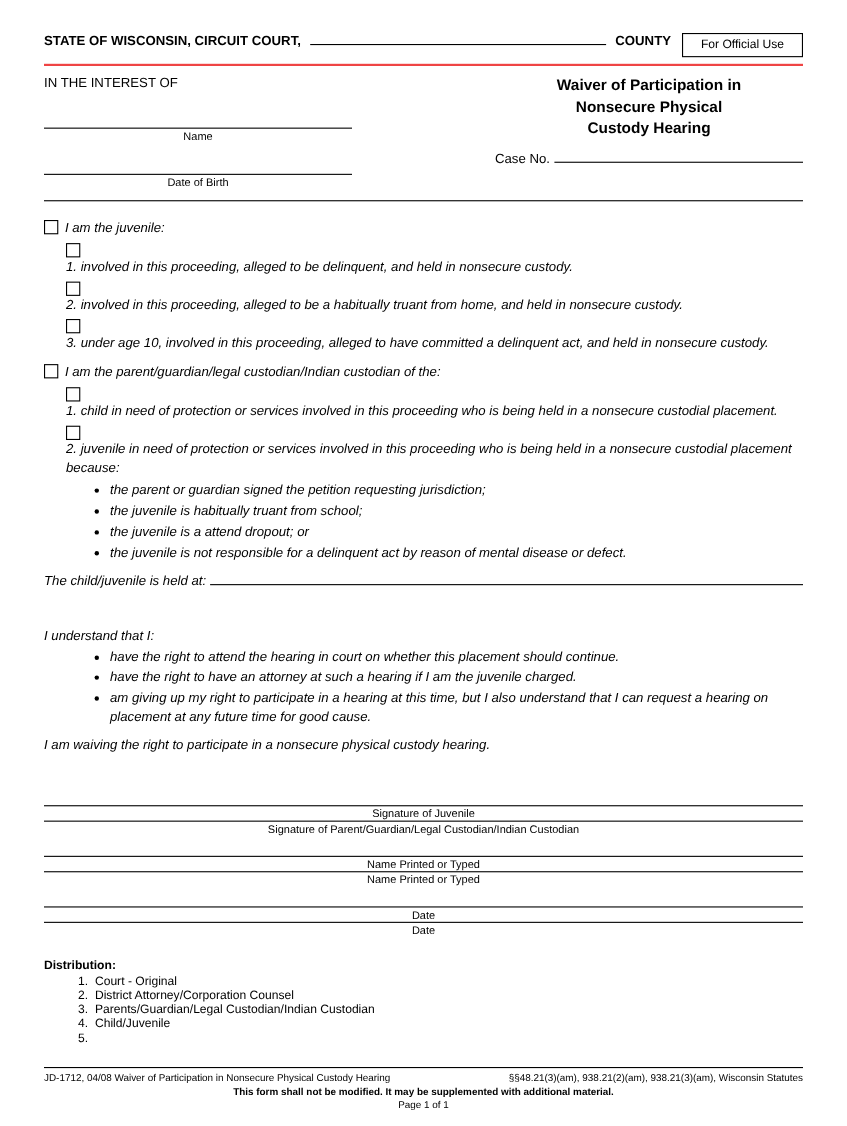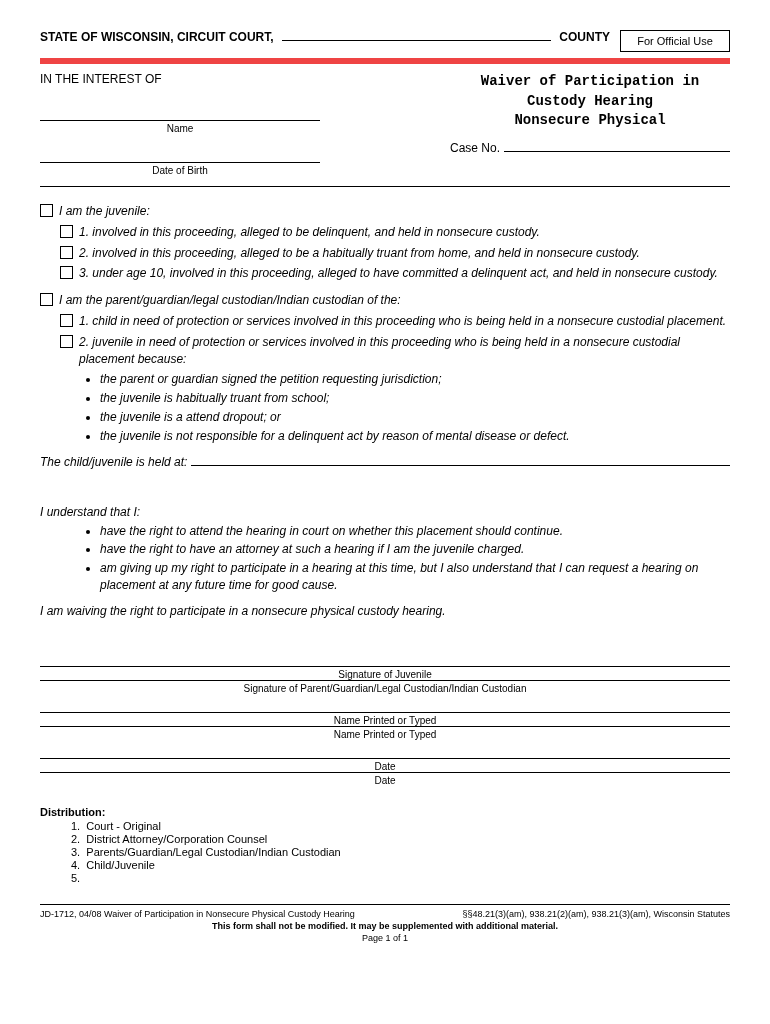--- a/index.html
+++ b/index.html
@@ -15,21 +15,21 @@
     .page {
       width: 770px;
       min-height: 1024px;
       padding: 30px 40px 20px 40px;
       position: relative;
     }
     .header-section {
       display: flex;
       justify-content: space-between;
       align-items: flex-start;
-      border-bottom: 6px solid #ef4444;
+      border-bottom: 2px solid #ef4444;
       padding-bottom: 6px;
       margin-bottom: 8px;
     }
     .header-left {
       flex: 1;
     }
     .header-court-line {
       font-weight: bold;
       font-size: 12px;
       display: flex;
@@ -83,21 +83,20 @@
     }
     .info-right {
       flex: 0 0 280px;
       text-align: center;
     }
     .form-title {
       font-weight: bold;
       font-size: 14px;
       line-height: 1.4;
       margin-bottom: 10px;
-      font-family: Liberation Mono, monospace;
     }
     .case-no-line {
       display: flex;
       align-items: baseline;
       font-size: 12px;
       margin-top: 8px;
     }
     .case-no-underline {
       border-bottom: 1px solid #000;
       flex: 1;
@@ -125,20 +124,21 @@
       flex-shrink: 0;
       margin-right: 6px;
       margin-top: 1px;
     }
     .checkbox-text {
       flex: 1;
       line-height: 1.4;
     }
     .indent-1 {
       margin-left: 20px;
+      flex-direction: column;
     }
     .section-block {
       margin-bottom: 10px;
     }
     .bullet-list {
       list-style: disc;
       margin-left: 60px;
       margin-top: 4px;
       margin-bottom: 4px;
     }
@@ -245,22 +245,22 @@
     <div class="info-left">
       <div class="in-interest-of">IN THE INTEREST OF</div>
       <div class="name-field">&nbsp;</div>
       <div class="field-label">Name</div>
       <div class="dob-field">&nbsp;</div>
       <div class="field-label">Date of Birth</div>
     </div>
     <div class="info-right">
       <div class="form-title">
         <div>Waiver of Participation in</div>
+        <div>Nonsecure Physical</div>
         <div>Custody Hearing</div>
-        <div>Nonsecure Physical</div>
       </div>
       <div class="case-no-line">
         <span>Case No.</span>
         <span class="case-no-underline"></span>
       </div>
     </div>
   </div>
 
   <div class="divider"></div>
 

